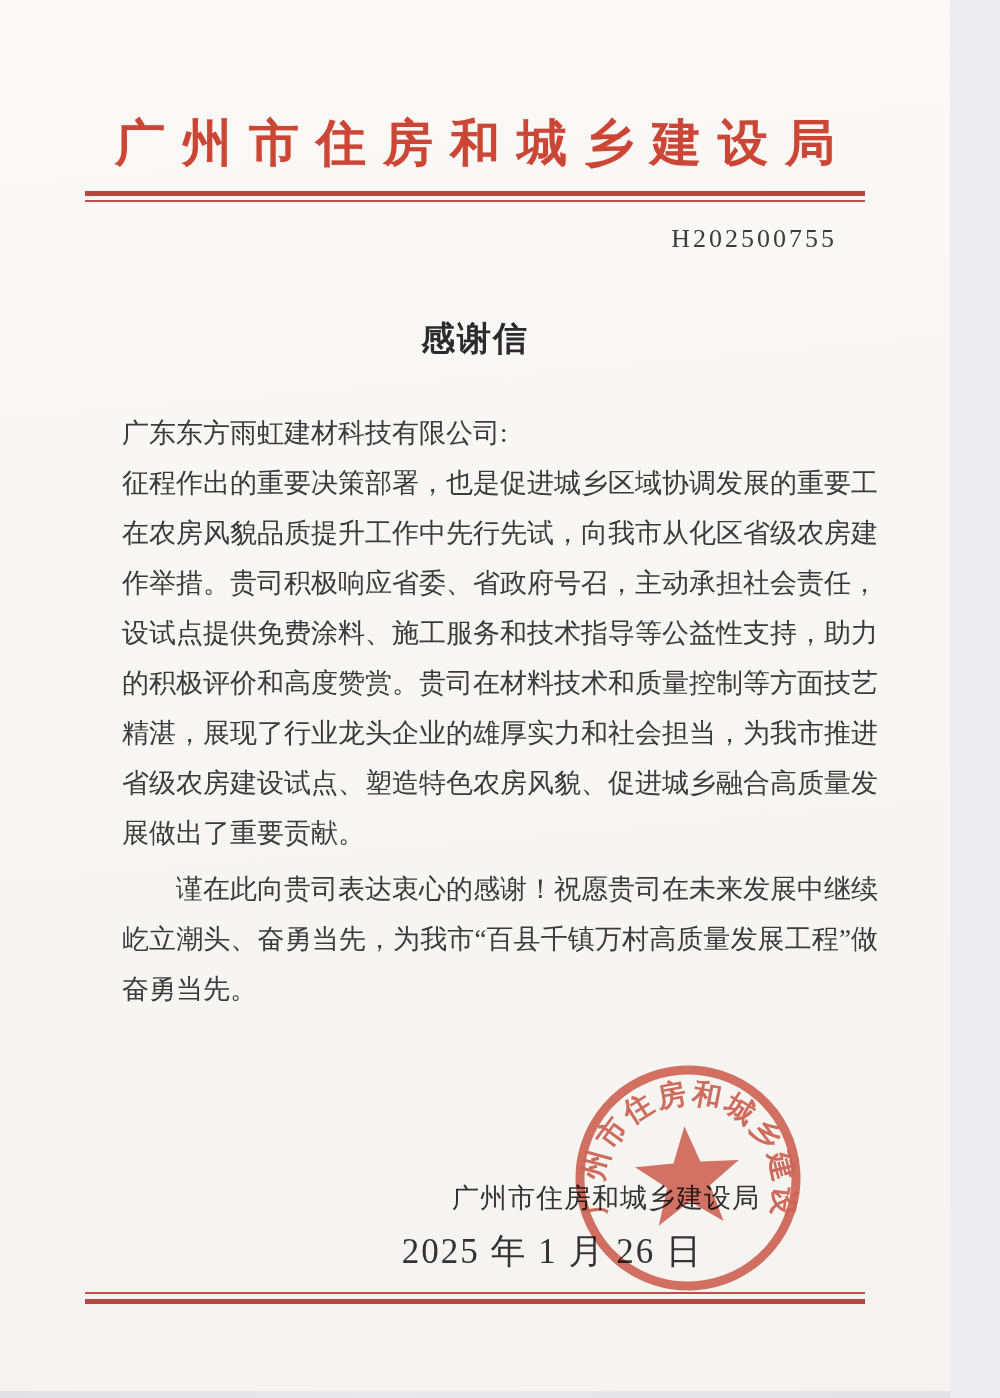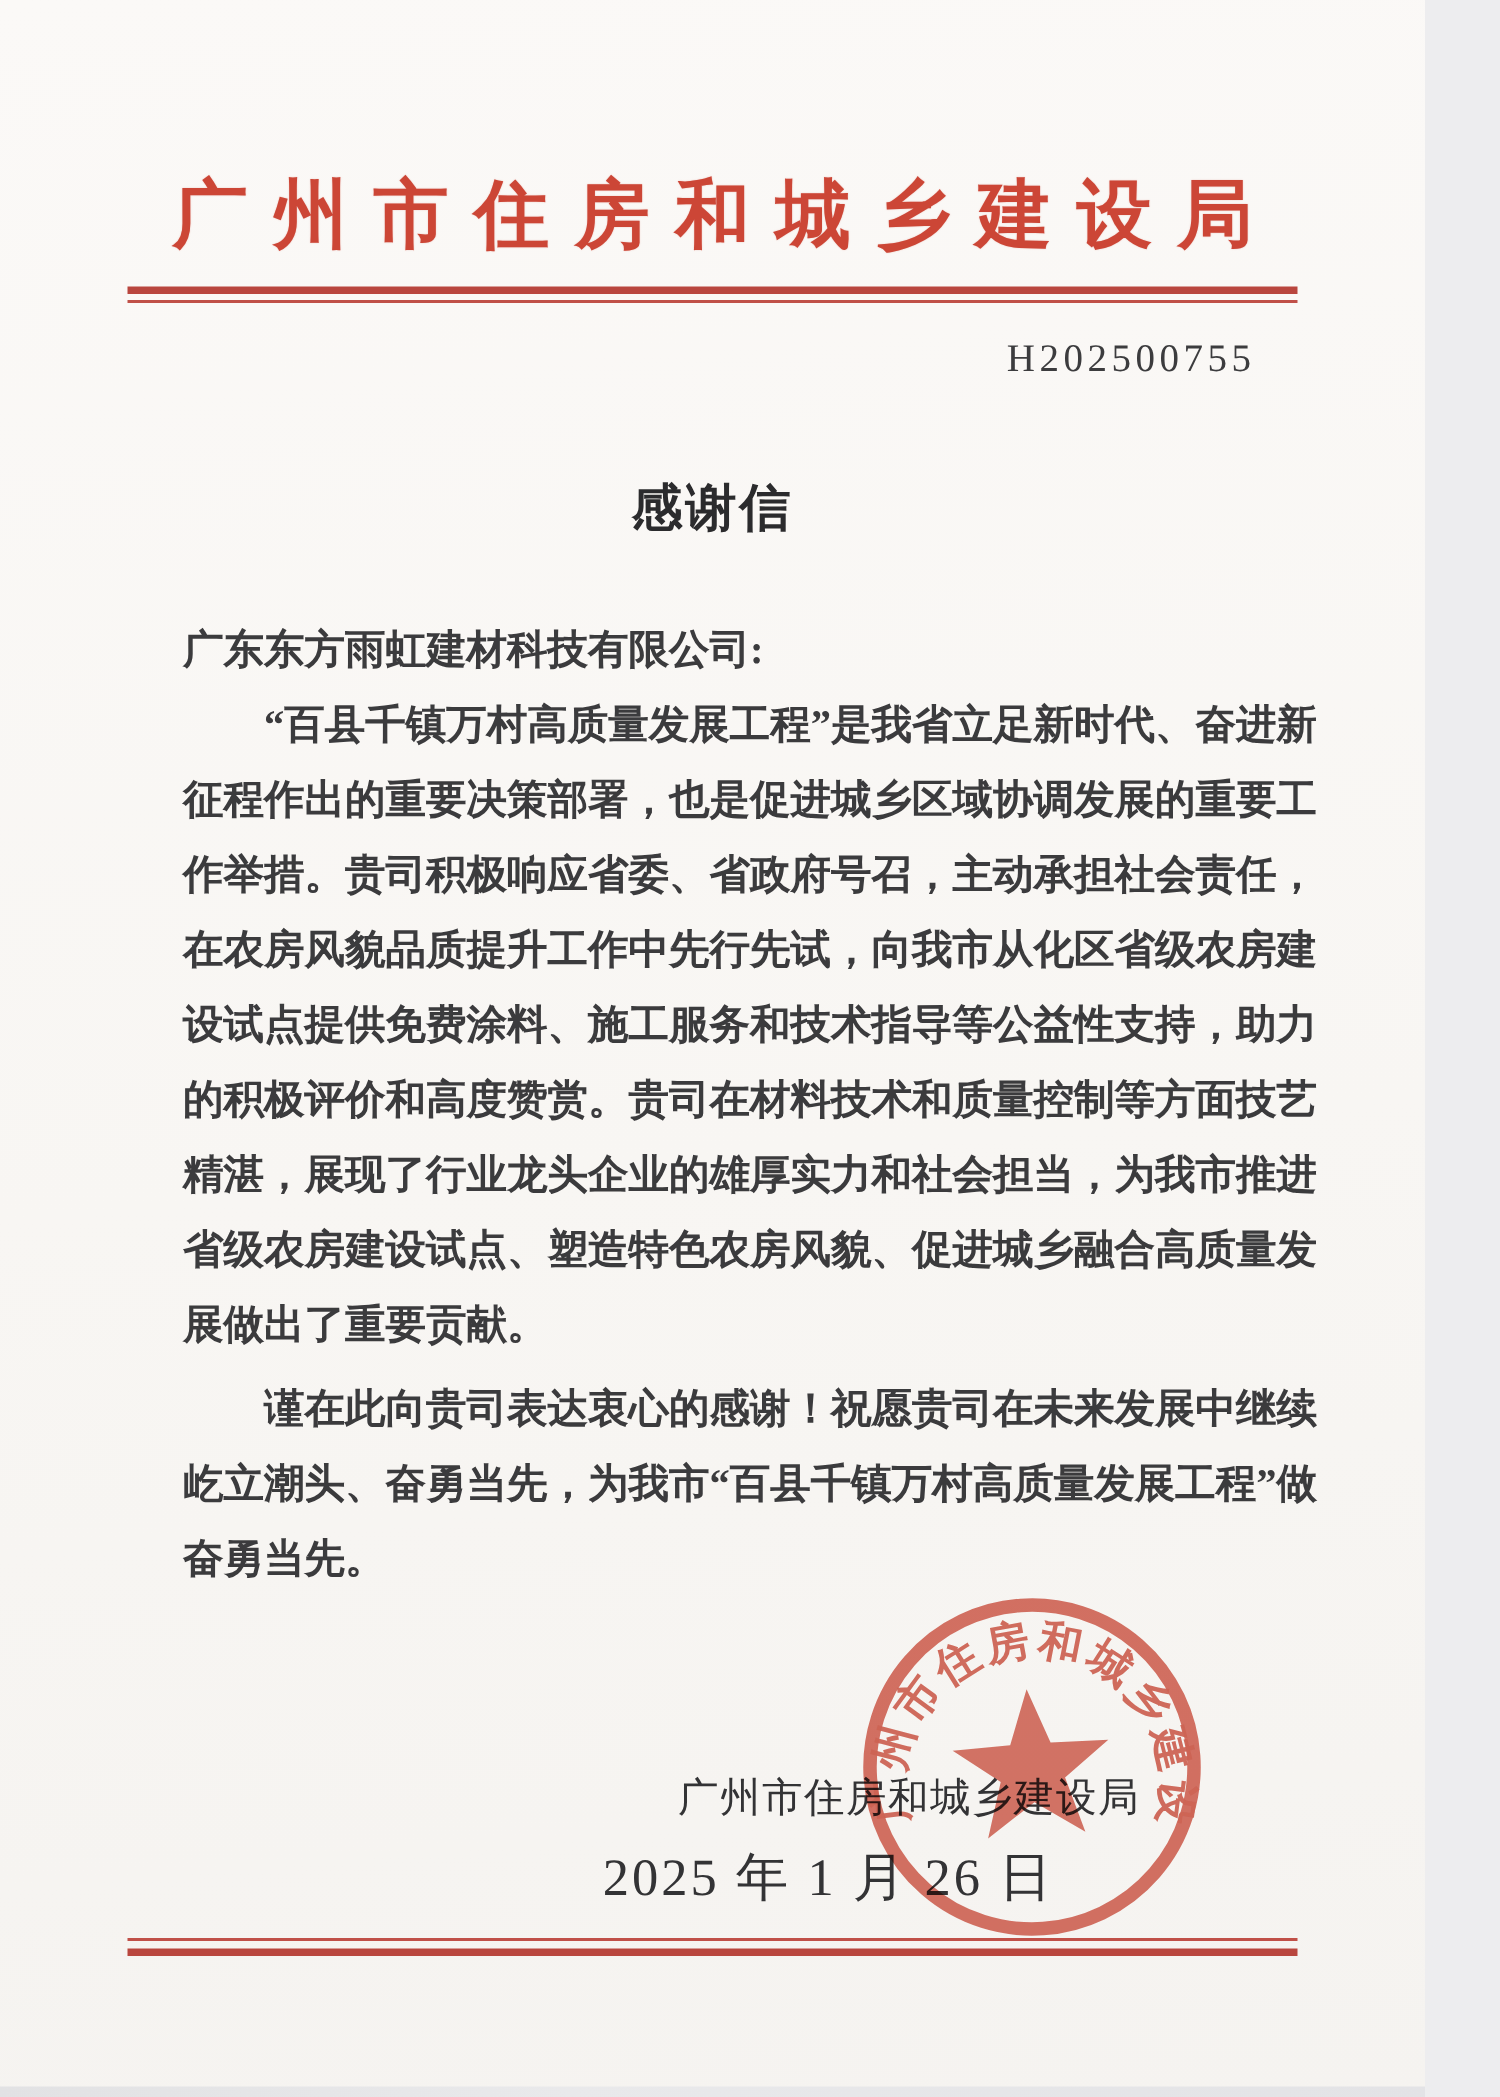--- a/index.html
+++ b/index.html
@@ -42,21 +42,20 @@
     position:absolute;left:0;right:0;top:316px;
     text-align:center;
     font-family:"Liberation Sans","DejaVu Sans",sans-serif;
     font-size:34px;font-weight:700;letter-spacing:2px;
     color:#2b2b2d;
   }
   .body-text{
     position:absolute;left:122px;top:408px;width:756px;
     font-size:27px;color:#3b3b3d;
     line-height:50px;
-    font-weight:bold;
   }
   .line{height:50px;white-space:nowrap;}
   .jl{ 
     white-space:normal;
     text-align:justify;text-align-last:justify;
     text-justify:inter-character;
   }
   .indent{text-indent:54px;}
   .p2{margin-top:6px;}
   .signature{
@@ -87,24 +86,23 @@
   <div class="rule rule-thin top-rule-thin"></div>
 
   <div class="doc-number">H202500755</div>
 
   <div class="letter-title">感谢信</div>
 
   <div class="body-text">
     <div class="line">广东东方雨虹建材科技有限公司:</div>
 
     <div>
-      <div class="line jl indent">“百县千镇万村高质量发展工程”是我省立足新时代、奋进新</div>
       <div class="line jl">征程作出的重要决策部署，也是促进城乡区域协调发展的重要工</div>
+      <div class="line jl">在农房风貌品质提升工作中先行先试，向我市从化区省级农房建</div>
       <div class="line jl">作举措。贵司积极响应省委、省政府号召，主动承担社会责任，</div>
-      <div class="line jl">在农房风貌品质提升工作中先行先试，向我市从化区省级农房建</div>
       <div class="line jl">设试点提供免费涂料、施工服务和技术指导等公益性支持，助力</div>
       <div class="line jl">的积极评价和高度赞赏。贵司在材料技术和质量控制等方面技艺</div>
       <div class="line jl">精湛，展现了行业龙头企业的雄厚实力和社会担当，为我市推进</div>
       <div class="line jl">省级农房建设试点、塑造特色农房风貌、促进城乡融合高质量发</div>
       <div class="line">展做出了重要贡献。</div>
     </div>
 
     <div class="p2">
       <div class="line jl indent">谨在此向贵司表达衷心的感谢！祝愿贵司在未来发展中继续</div>
       <div class="line jl">屹立潮头、奋勇当先，为我市“百县千镇万村高质量发展工程”做</div>

